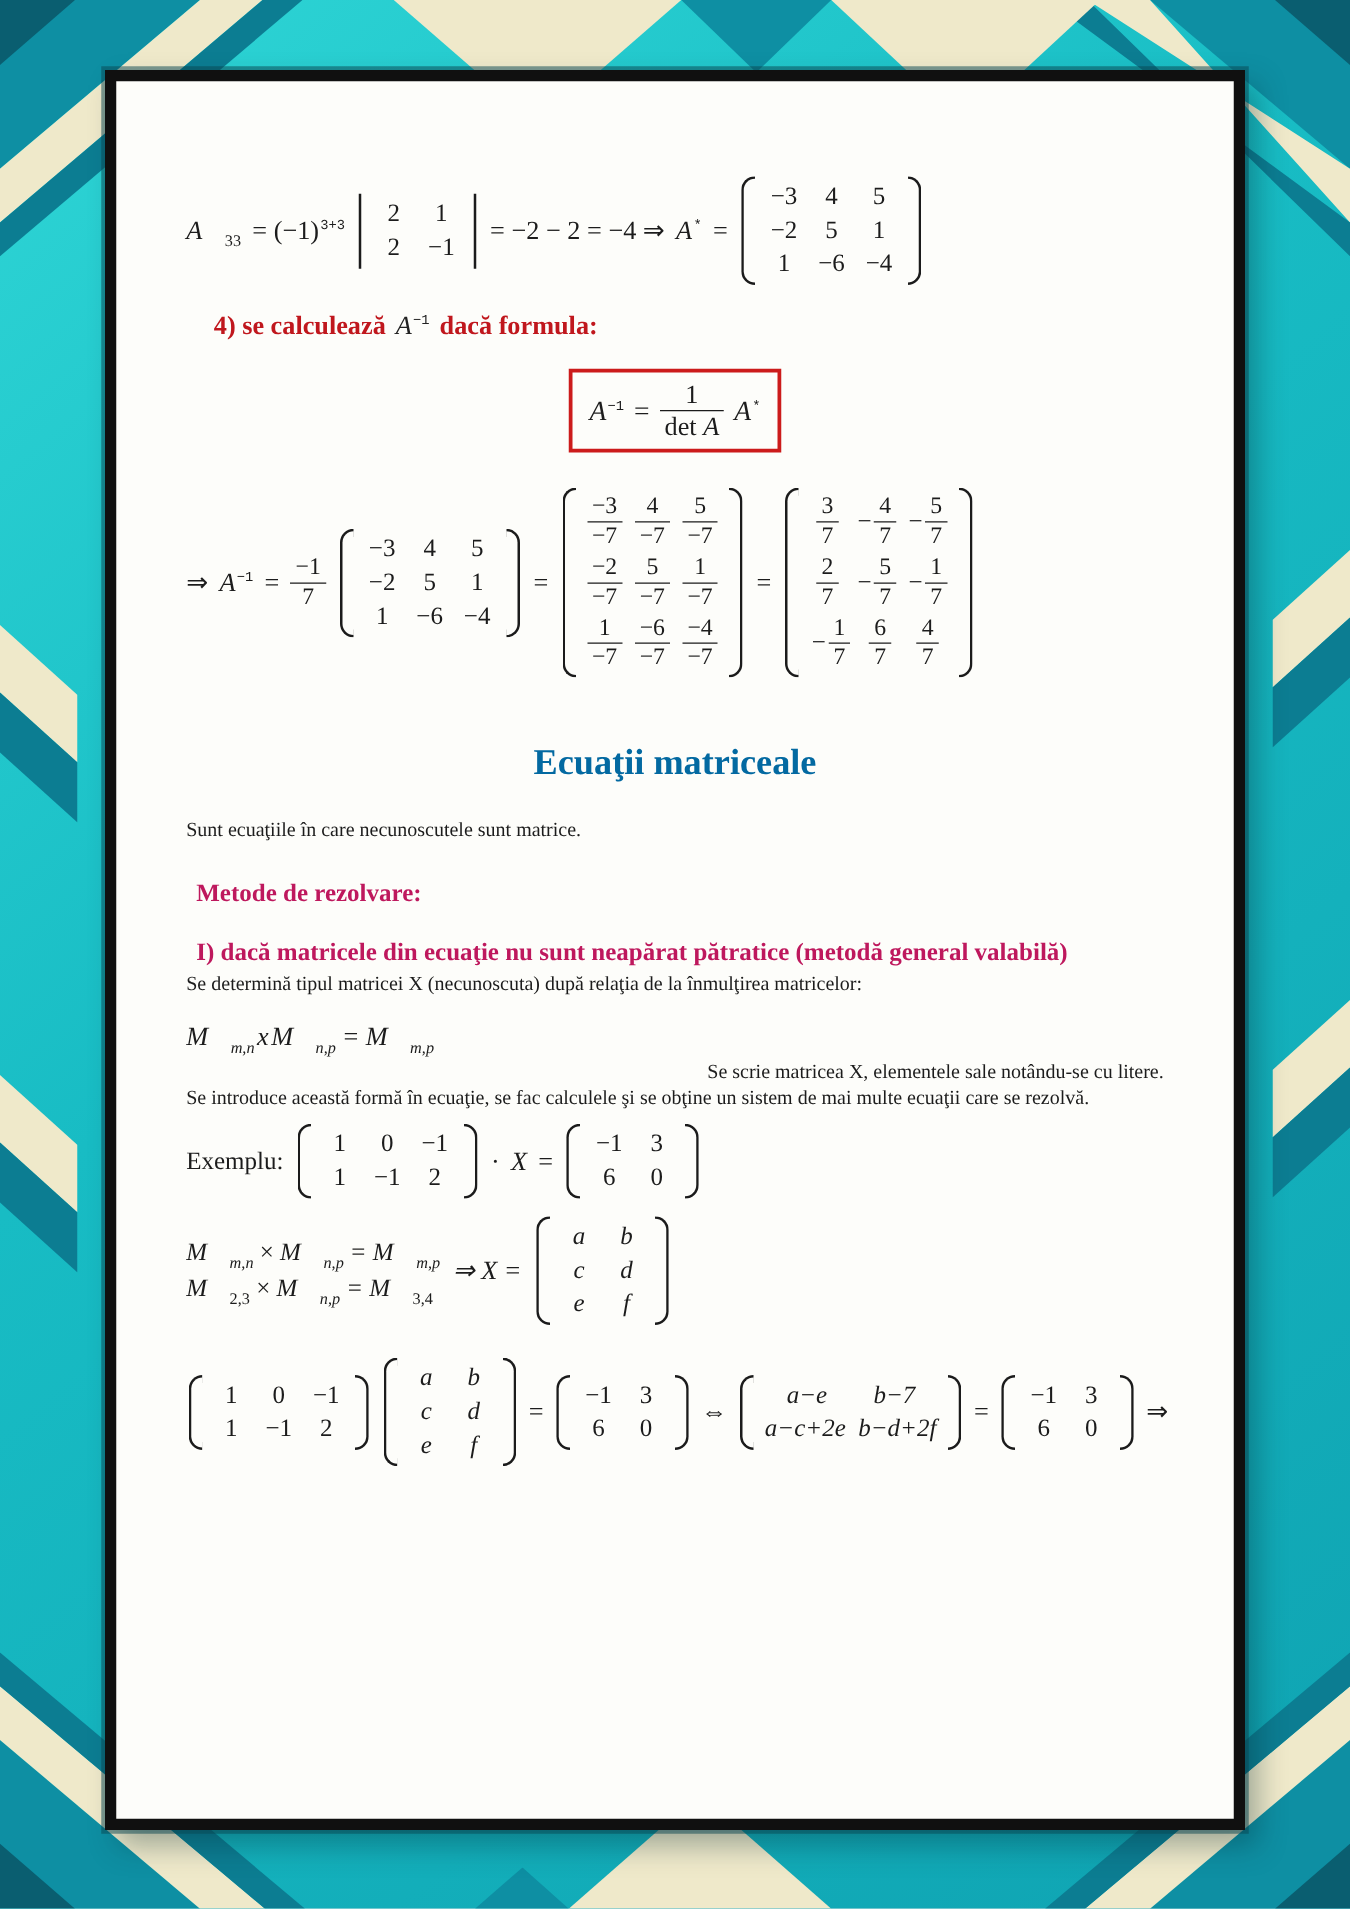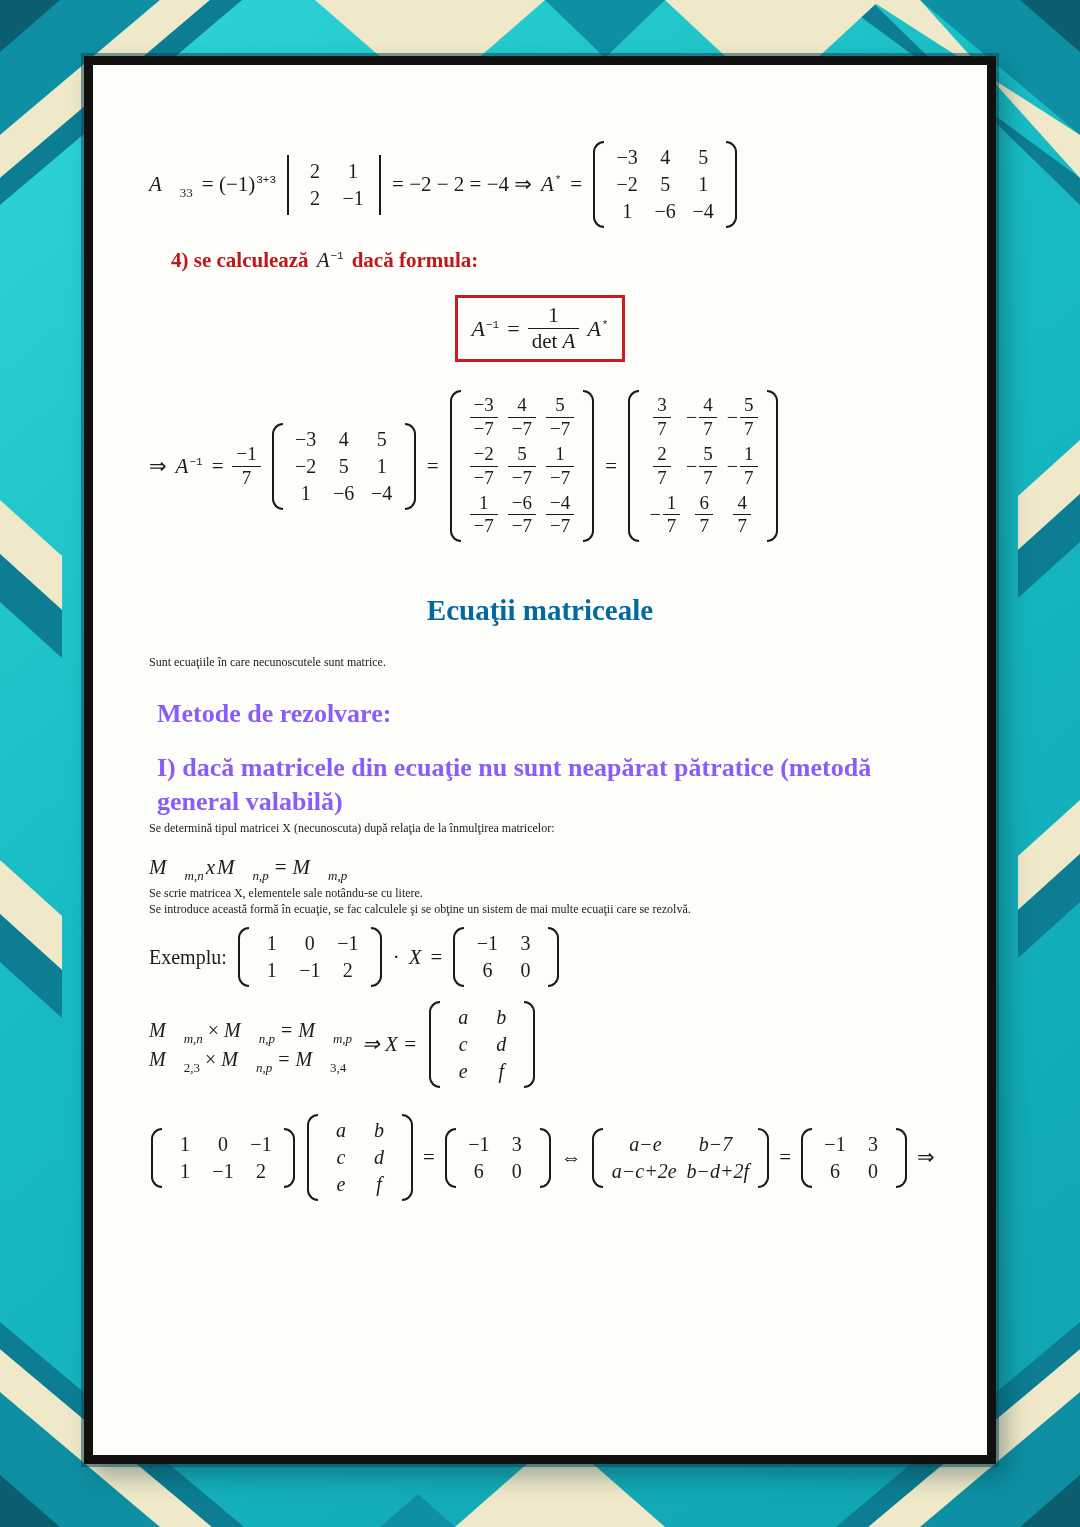--- a/index.html
+++ b/index.html
@@ -50,28 +50,28 @@
 
   
   .step4 { margin-top:20px; display:flex; align-items:center; gap:8px;
            color:#c0171d; font-weight:bold; font-size:21px; padding-left:22px; }
   .step4 .dark { color:#222; font-weight:normal; }
   .center { text-align:center; margin-top:22px; }
   .box { display:inline-flex; align-items:center; gap:8px; border:3px solid #cc1b1b;
          padding:5px 14px; font-size:22px; }
   .bigeq { margin-top:28px; }
   .title { margin-top:52px; text-align:center; color:#0369a1; font-weight:bold; font-size:29px; }
-  .para  { font-size:12px; line-height:1.3; }
+  .para  { font-size:16px; line-height:1.3; }
   .p1 { margin-top:28px; }
-  .h-blue { color:#8b5cf6; font-weight:bold; font-size:26px; }
+  .h-blue { color:#be185d; font-weight:bold; font-size:20px; }
   .hm { margin-top:28px; padding-left:8px; }
   .hc { margin-top:22px; line-height:1.3; padding-left:8px; }
   .p2 { margin-top:3px; }
   .mrel { margin-top:18px; gap:2px; font-size:21px; }
-  .p3 { margin-top:6px; }
+  .p3 { margin-top:6px;text-align:right; }
   .p4 { text-align:justify; }
   .exline { margin-top:10px; }
   .plabel { font-size:20px; }
   .block { margin-top:14px; gap:10px; }
   .stack { display:inline-flex; flex-direction:column; gap:6px; }
   .srow { display:inline-flex; align-items:baseline; gap:2px; font-size:20px; }
   .lasteq { margin-top:26px; gap:8px; }
   .l1 { margin-top:28px; }
 </style>
 </head>

